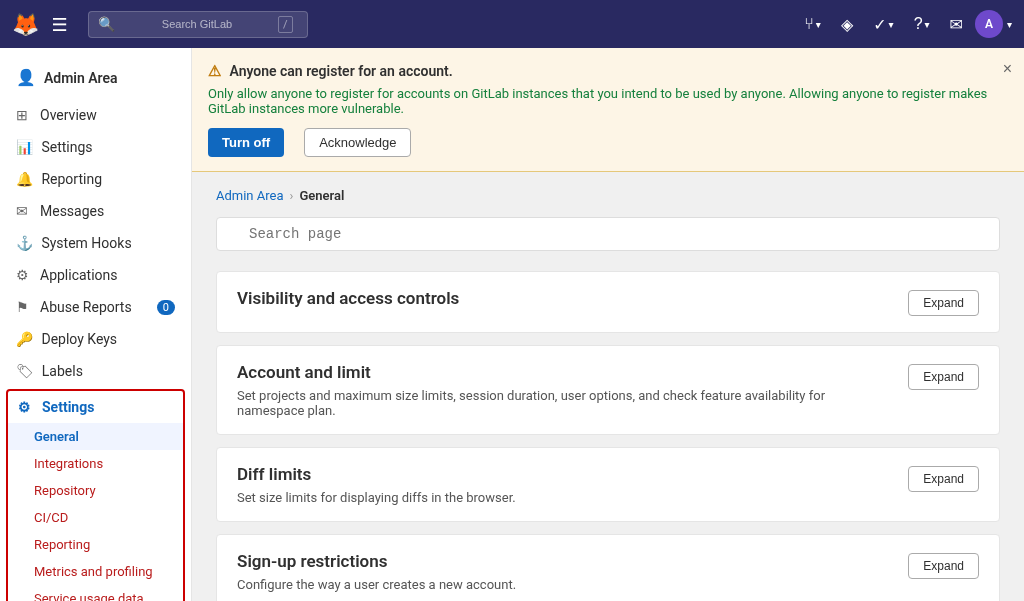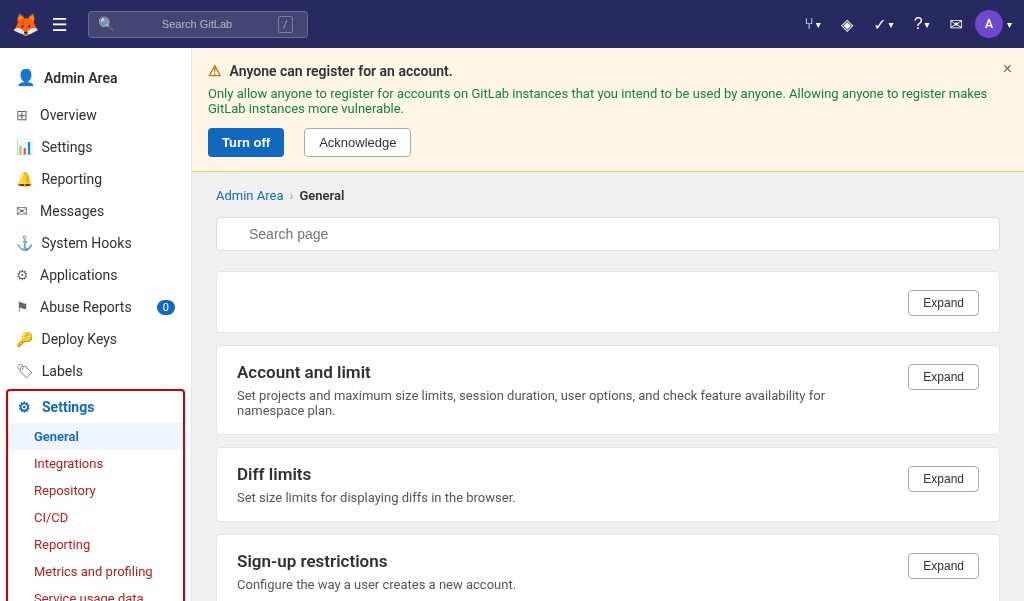--- a/index.html
+++ b/index.html
@@ -211,20 +211,21 @@
     }
     .search-page-input {
       width: 100%;
       padding: 8px 12px 8px 32px;
       border: 1px solid #ddd;
       border-radius: 4px;
       font-size: 14px;
       background: #fff;
       outline: none;
       position: relative;
+      font-family: Liberation Mono, monospace;
     }
     .search-page-wrap { position: relative; }
     .search-page-icon {
       position: absolute;
       left: 10px;
       top: 50%;
       transform: translateY(-50%);
       color: #999;
       font-size: 14px;
     }
@@ -387,20 +388,21 @@
         <span class="breadcrumb-current">General</span>
       </div>
 
       <div class="search-page-wrap">
         <span class="search-page-icon">🔍</span>
         <input class="search-page-input" type="text" placeholder="Search page" style="">
       </div>
 
       <div class="settings-section">
         <div class="settings-section-content">
+          <div class="settings-section-title">Visibility and access controls</div>
         </div>
         <button class="btn-expand">Expand</button>
       </div>
 
       <div class="settings-section">
         <div class="settings-section-content">
           <div class="settings-section-title">Account and limit</div>
           <div class="settings-section-desc">Set projects and maximum size limits, session duration, user options, and check feature availability for namespace plan.</div>
         </div>
         <button class="btn-expand">Expand</button>

